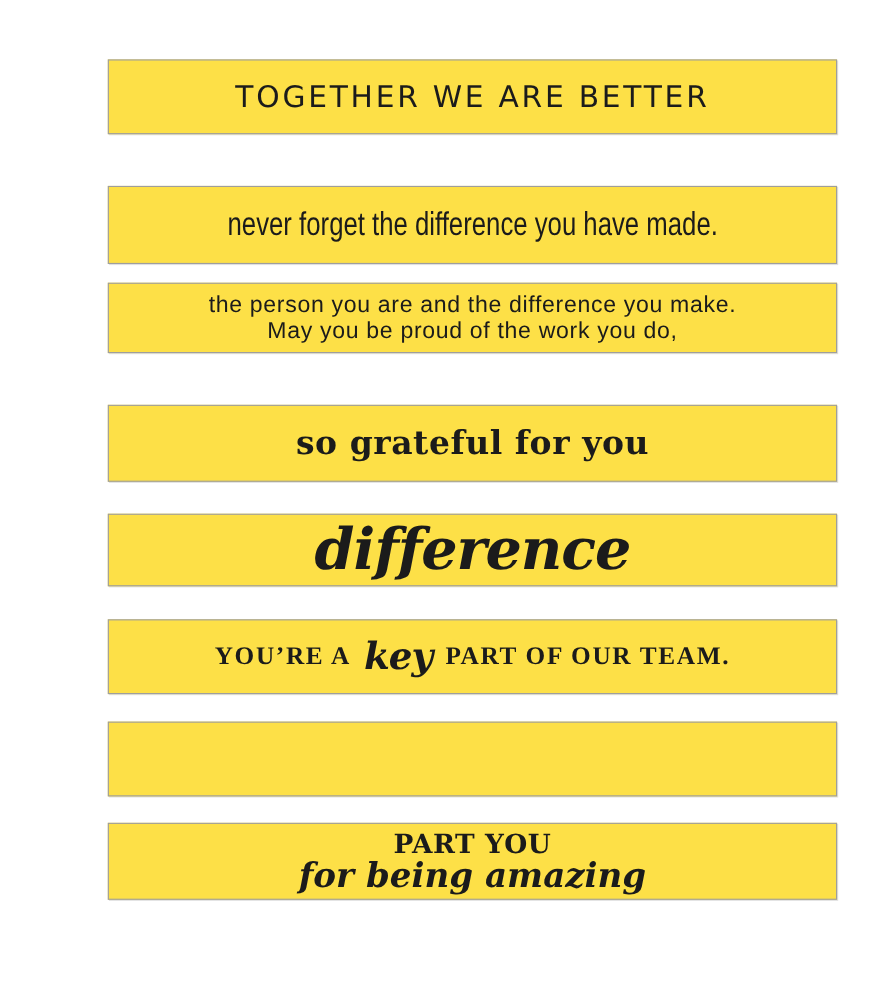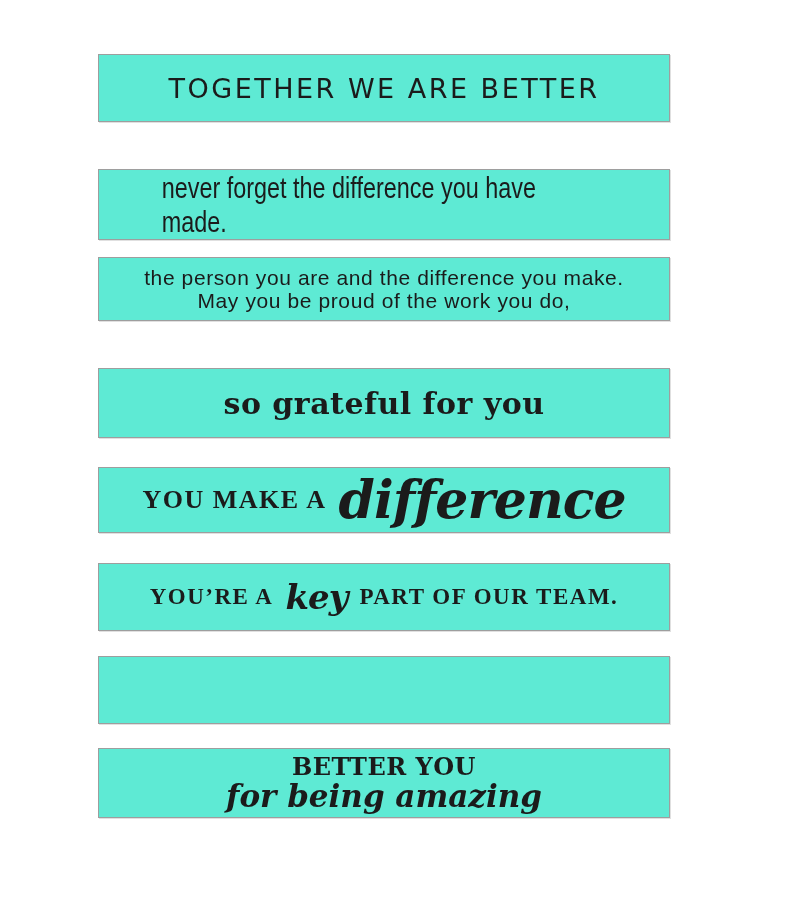--- a/index.html
+++ b/index.html
@@ -7,22 +7,22 @@
     width:800px;height:905px;
     background:#ffffff;
     font-family:"Liberation Sans",sans-serif;
     color:#1b1b1b;
     position:relative;
     overflow:hidden;
   }
   .card{
     position:absolute;
     left:98px;
-    width:572px;
-    background:#5eead4;
+    width:663px;
+    background:#fde047;
     border:1.5px solid #9e9e9e;
     box-shadow:1px 1px 0 rgba(0,0,0,0.12);
     box-sizing:border-box;
     display:flex;
     flex-direction:column;
     align-items:center;
     justify-content:center;
     text-align:left;
     color:#1b1b1b;
   }
@@ -148,34 +148,33 @@
   <span class="f-geo">the person you are and the difference you make.</span>
   <span class="f-geo">May you be proud of the work you do,</span>
 </div>
 
 <div id="card-grateful" class="card">
   <span class="f-serif-lg">so grateful for you</span>
 </div>
 
 <div id="card-difference" class="card">
   <div class="mixline">
-    <span class="f-caps">YOU MAKE A</span>
     <span class="f-script">difference</span>
   </div>
 </div>
 
 <div id="card-key" class="card">
   <div class="mixline">
     <span class="f-caps-sm">YOU’RE A</span>
     <span class="f-script-md">key</span>
     <span class="f-caps-sm">PART OF OUR TEAM.</span>
   </div>
 </div>
 
 <div id="card-teamwork" class="card">
   <div class="mixline">
   </div>
 </div>
 
 <div id="card-thankyou" class="card">
-  <span class="f-thankyou">BETTER YOU</span>
+  <span class="f-thankyou">PART YOU</span>
   <span class="f-script-line">for being amazing</span>
 </div>
 
 </body></html>

